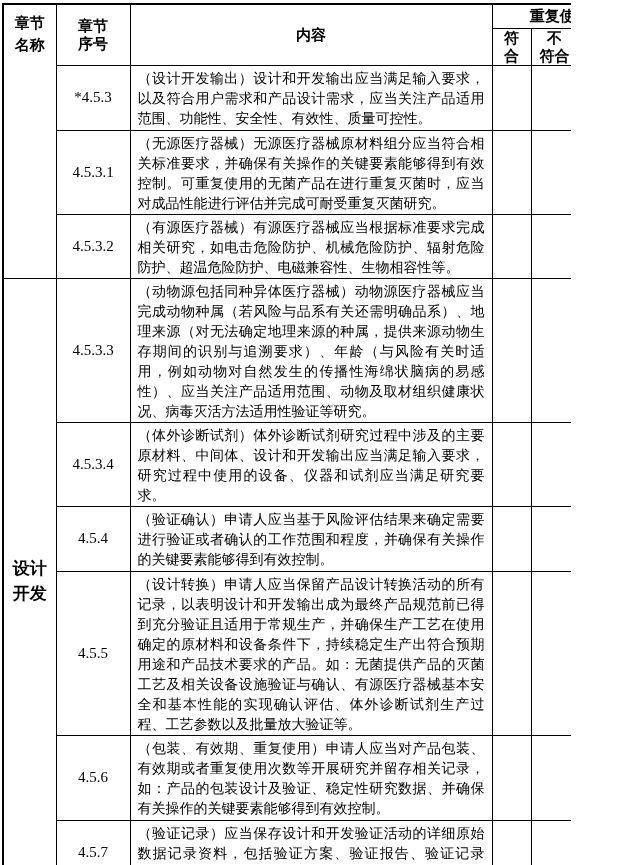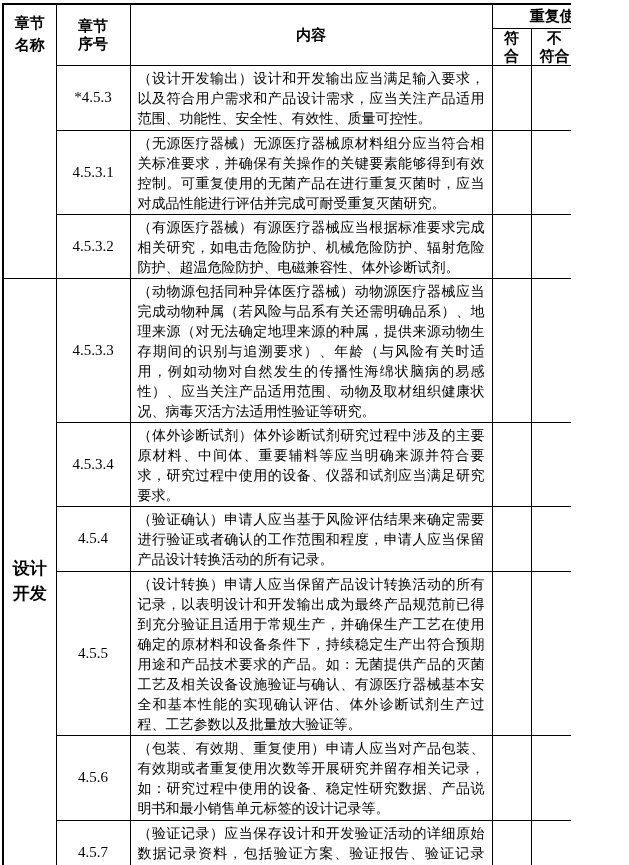--- a/index.html
+++ b/index.html
@@ -114,63 +114,63 @@
       <tr style="height:81px">
         <td class="num">4.5.3.1</td>
         <td class="content">（无源医疗器械）无源医疗器械原材料组分应当符合相关标准要求，并确保有关操作的关键要素能够得到有效控制。可重复使用的无菌产品在进行重复灭菌时，应当对成品性能进行评估并完成可耐受重复灭菌研究。</td>
         <td class="blank"></td>
         <td class="blank"></td>
         <td class="blank"></td>
       </tr>
 
       <tr style="height:59px">
         <td class="num">4.5.3.2</td>
-        <td class="content">（有源医疗器械）有源医疗器械应当根据标准要求完成相关研究，如电击危险防护、机械危险防护、辐射危险防护、超温危险防护、电磁兼容性、体外诊断试剂。</td>
+        <td class="content">（有源医疗器械）有源医疗器械应当根据标准要求完成相关研究，如电击危险防护、机械危险防护、辐射危险防护、超温危险防护、电磁兼容性、生物相容性等。</td>
         <td class="blank"></td>
         <td class="blank"></td>
         <td class="blank"></td>
       </tr>
 
       <tr style="height:141px">
         <td class="section" rowspan="6">设计
 开发</td>
         <td class="num">4.5.3.3</td>
         <td class="content">（动物源包括同种异体医疗器械）动物源医疗器械应当完成动物种属（若风险与品系有关还需明确品系）、地理来源（对无法确定地理来源的种属，提供来源动物生存期间的识别与追溯要求）、年龄（与风险有关时适用，例如动物对自然发生的传播性海绵状脑病的易感性）、应当关注产品适用范围、动物及取材组织健康状况、病毒灭活方法适用性验证等研究。</td>
         <td class="blank"></td>
         <td class="blank"></td>
         <td class="blank"></td>
       </tr>
 
       <tr style="height:79px">
         <td class="num">4.5.3.4</td>
-        <td class="content">（体外诊断试剂）体外诊断试剂研究过程中涉及的主要原材料、中间体、重要辅料等应当明确来源并符合要求，研究过程中使用的设备、仪器和试剂应当满足研究要求。</td>
+        <td class="content">（体外诊断试剂）体外诊断试剂研究过程中涉及的主要原材料、中间体、设计和开发输出应当满足输入要求，研究过程中使用的设备、仪器和试剂应当满足研究要求。</td>
         <td class="blank"></td>
         <td class="blank"></td>
         <td class="blank"></td>
       </tr>
 
       <tr style="height:65px">
         <td class="num">4.5.4</td>
-        <td class="content">（验证确认）申请人应当基于风险评估结果来确定需要进行验证或者确认的工作范围和程度，申请人应当保留产品设计转换活动的所有记录。</td>
+        <td class="content">（验证确认）申请人应当基于风险评估结果来确定需要进行验证或者确认的工作范围和程度，并确保有关操作的关键要素能够得到有效控制。</td>
         <td class="blank"></td>
         <td class="blank"></td>
         <td class="blank"></td>
       </tr>
 
       <tr style="height:163px">
         <td class="num">4.5.5</td>
         <td class="content">（设计转换）申请人应当保留产品设计转换活动的所有记录，以表明设计和开发输出成为最终产品规范前已得到充分验证且适用于常规生产，并确保生产工艺在使用确定的原材料和设备条件下，持续稳定生产出符合预期用途和产品技术要求的产品。如：无菌提供产品的灭菌工艺及相关设备设施验证与确认、有源医疗器械基本安全和基本性能的实现确认评估、体外诊断试剂生产过程、工艺参数以及批量放大验证等。</td>
         <td class="blank"></td>
         <td class="blank"></td>
         <td class="blank"></td>
       </tr>
 
       <tr style="height:85px">
         <td class="num">4.5.6</td>
-        <td class="content">（包装、有效期、重复使用）申请人应当对产品包装、有效期或者重复使用次数等开展研究并留存相关记录，如：研究过程中使用的设备、稳定性研究数据、产品说明书和最小销售单元标签的设计记录等。</td>
+        <td class="content">（包装、有效期、重复使用）申请人应当对产品包装、有效期或者重复使用次数等开展研究并留存相关记录，如：产品的包装设计及验证、稳定性研究数据、并确保有关操作的关键要素能够得到有效控制。</td>
         <td class="blank"></td>
         <td class="blank"></td>
         <td class="blank"></td>
       </tr>
 
       <tr style="height:62px">
         <td class="num">4.5.7</td>
         <td class="content">（验证记录）应当保存设计和开发验证活动的详细原始数据记录资料，包括验证方案、验证报告、验证记录（如测试数据、样品处理记录等）、辅助记录等。</td>
         <td class="blank"></td>
         <td class="blank"></td>

